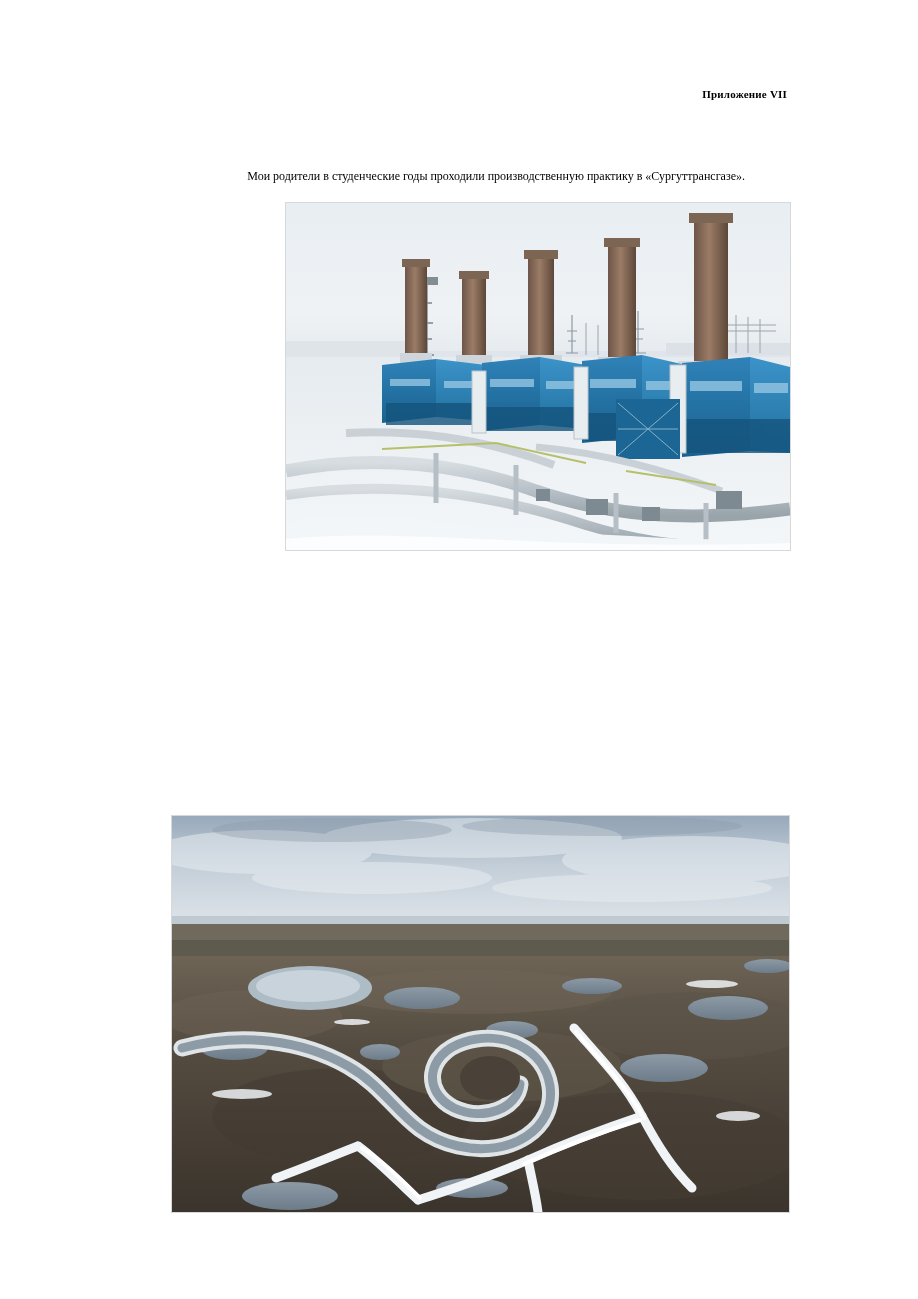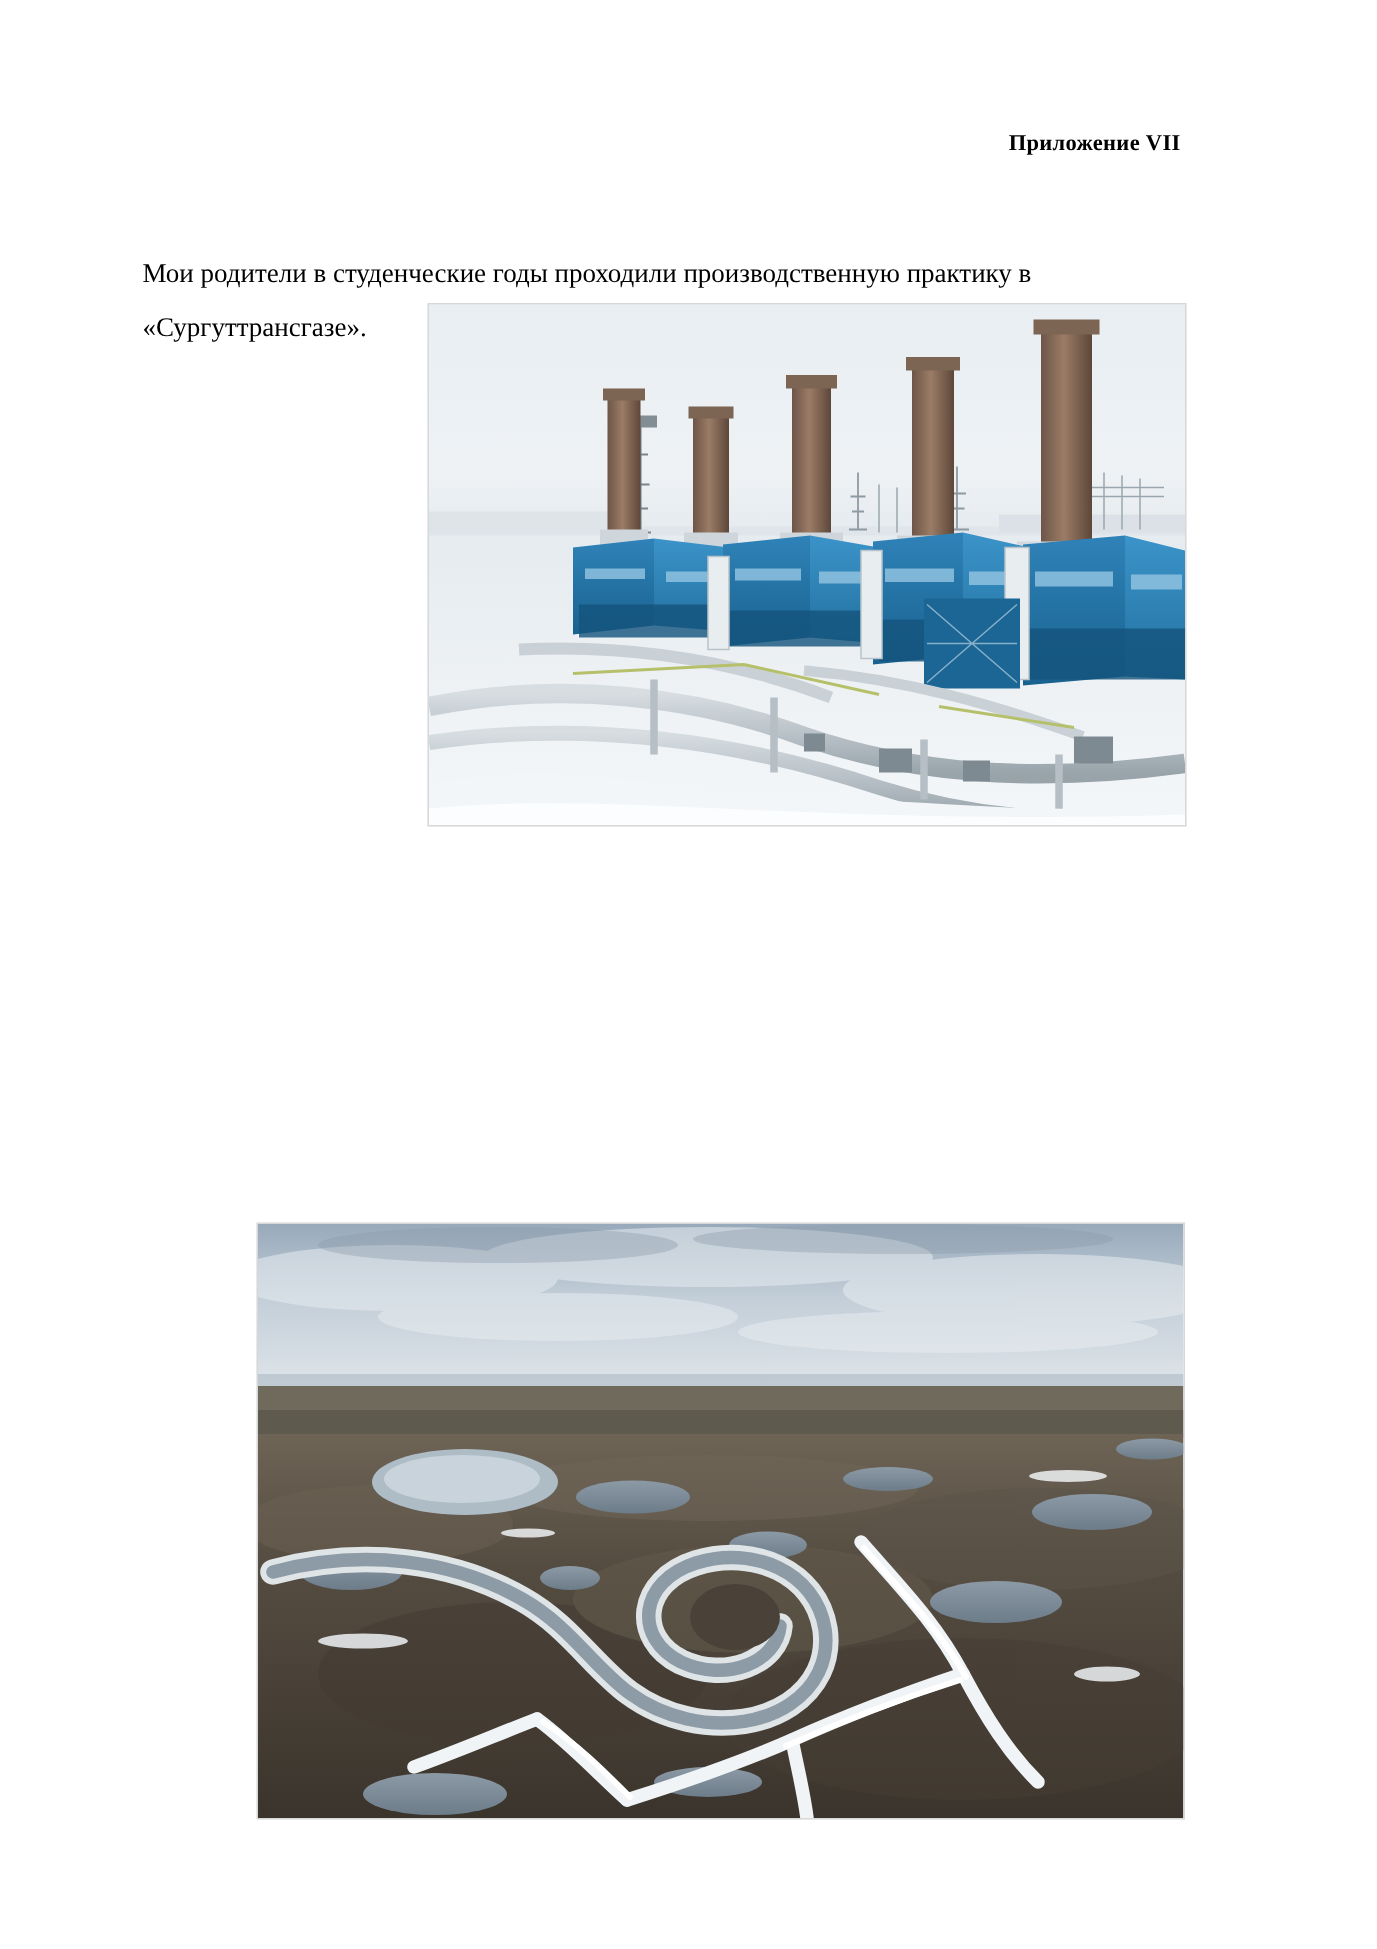--- a/index.html
+++ b/index.html
@@ -19,31 +19,31 @@
     position: relative;
     width: 918px;
     height: 1299px;
     box-sizing: border-box;
     padding: 0;
   }
   .appendix-heading {
     position: absolute;
     top: 88px;
     right: 131px;
-    font-size: 15px;
+    font-size: 11px;
     font-weight: bold;
     letter-spacing: 0.2px;
   }
   .para {
     position: absolute;
     left: 95px;
     width: 650px;
-    font-size: 18px;
+    font-size: 12px;
     line-height: 36px;
-    text-align: left;
+    text-align: right;
   }
   .para-1 { top: 146px; }
   .para-2 { top: 622px; }
 
   .figure {
     position: absolute;
     border: 1px solid #d8d8d8;
     overflow: hidden;
     background: #eef2f5;
   }

